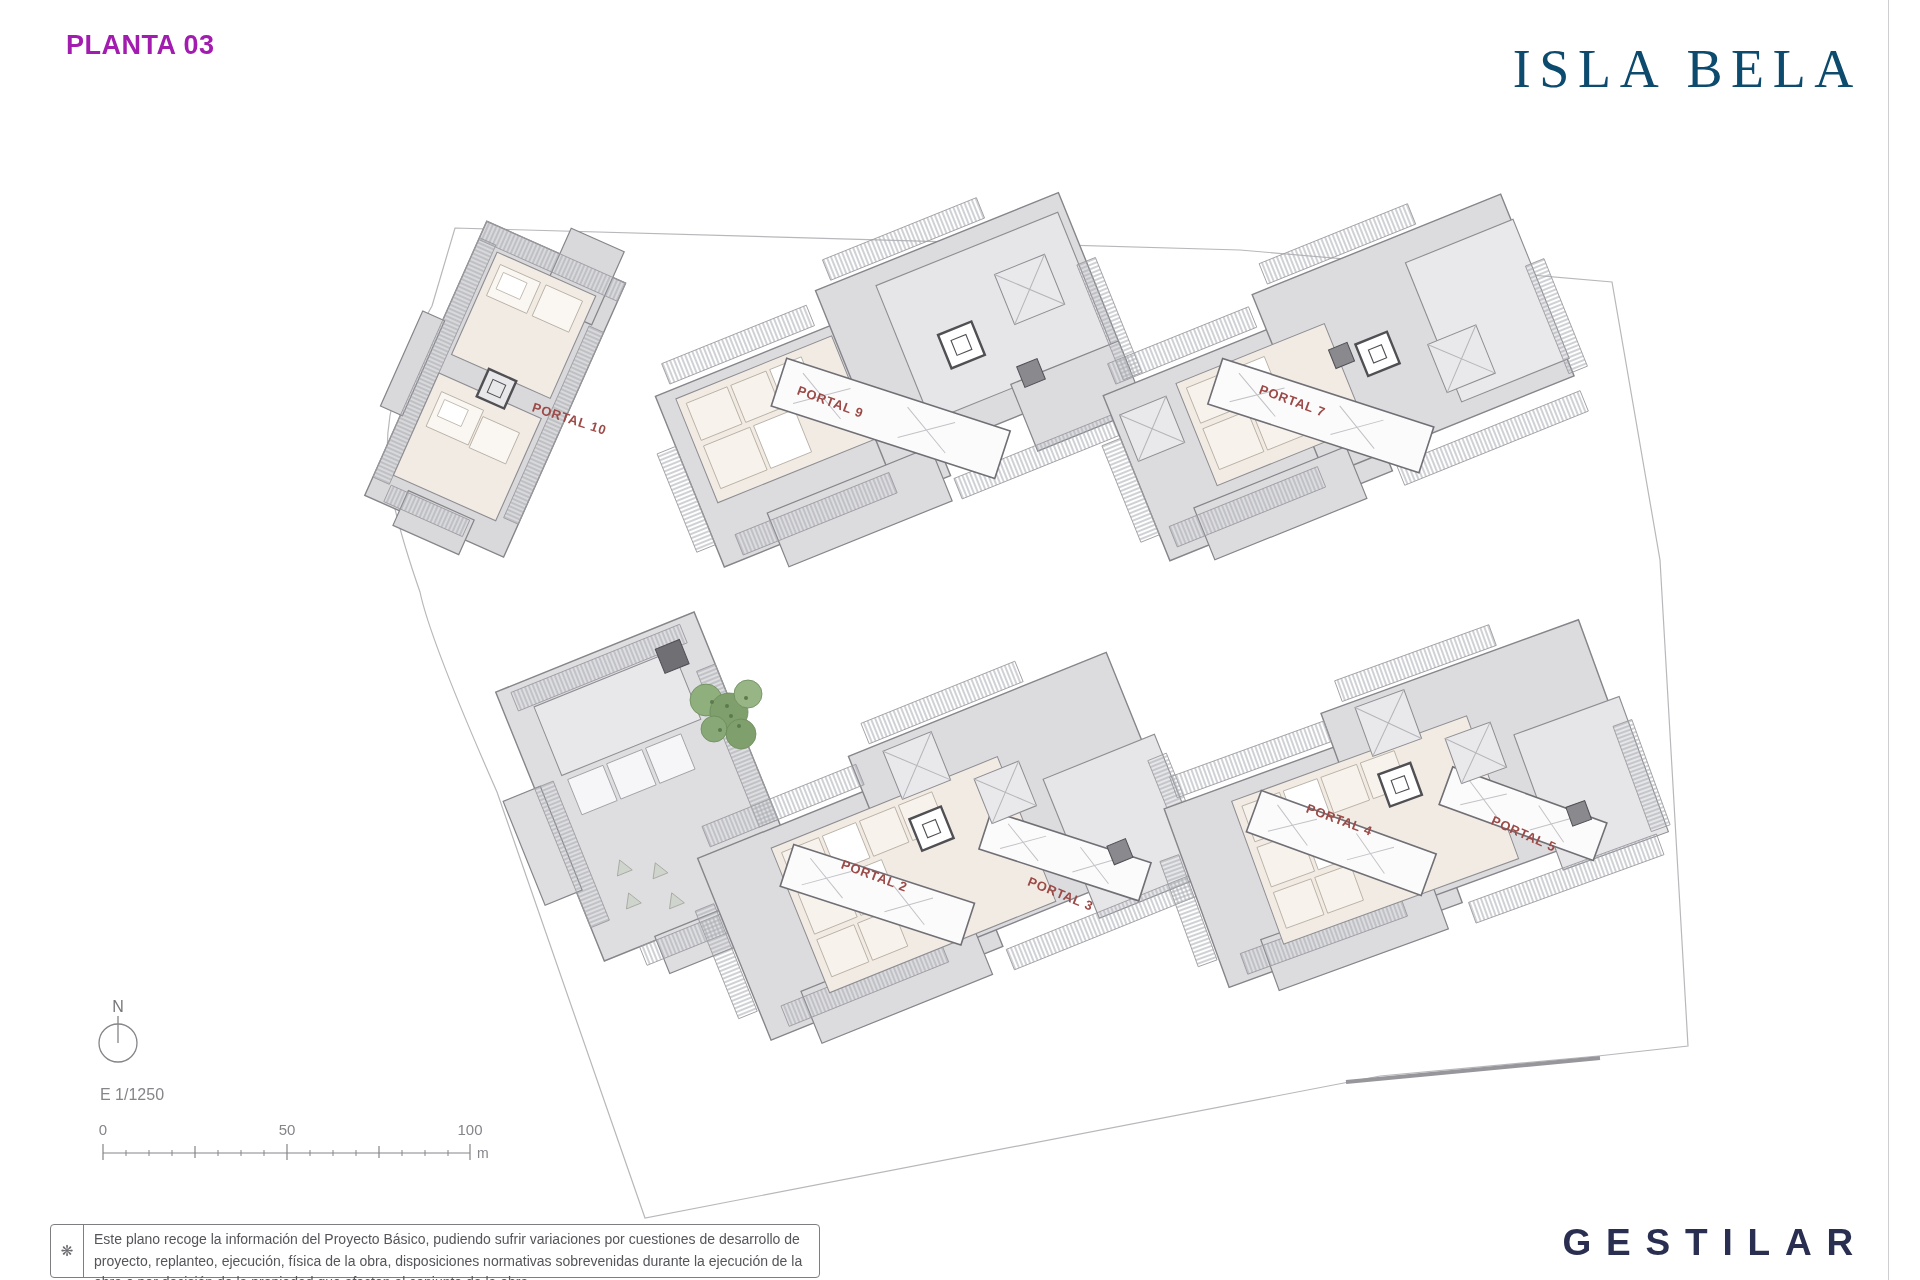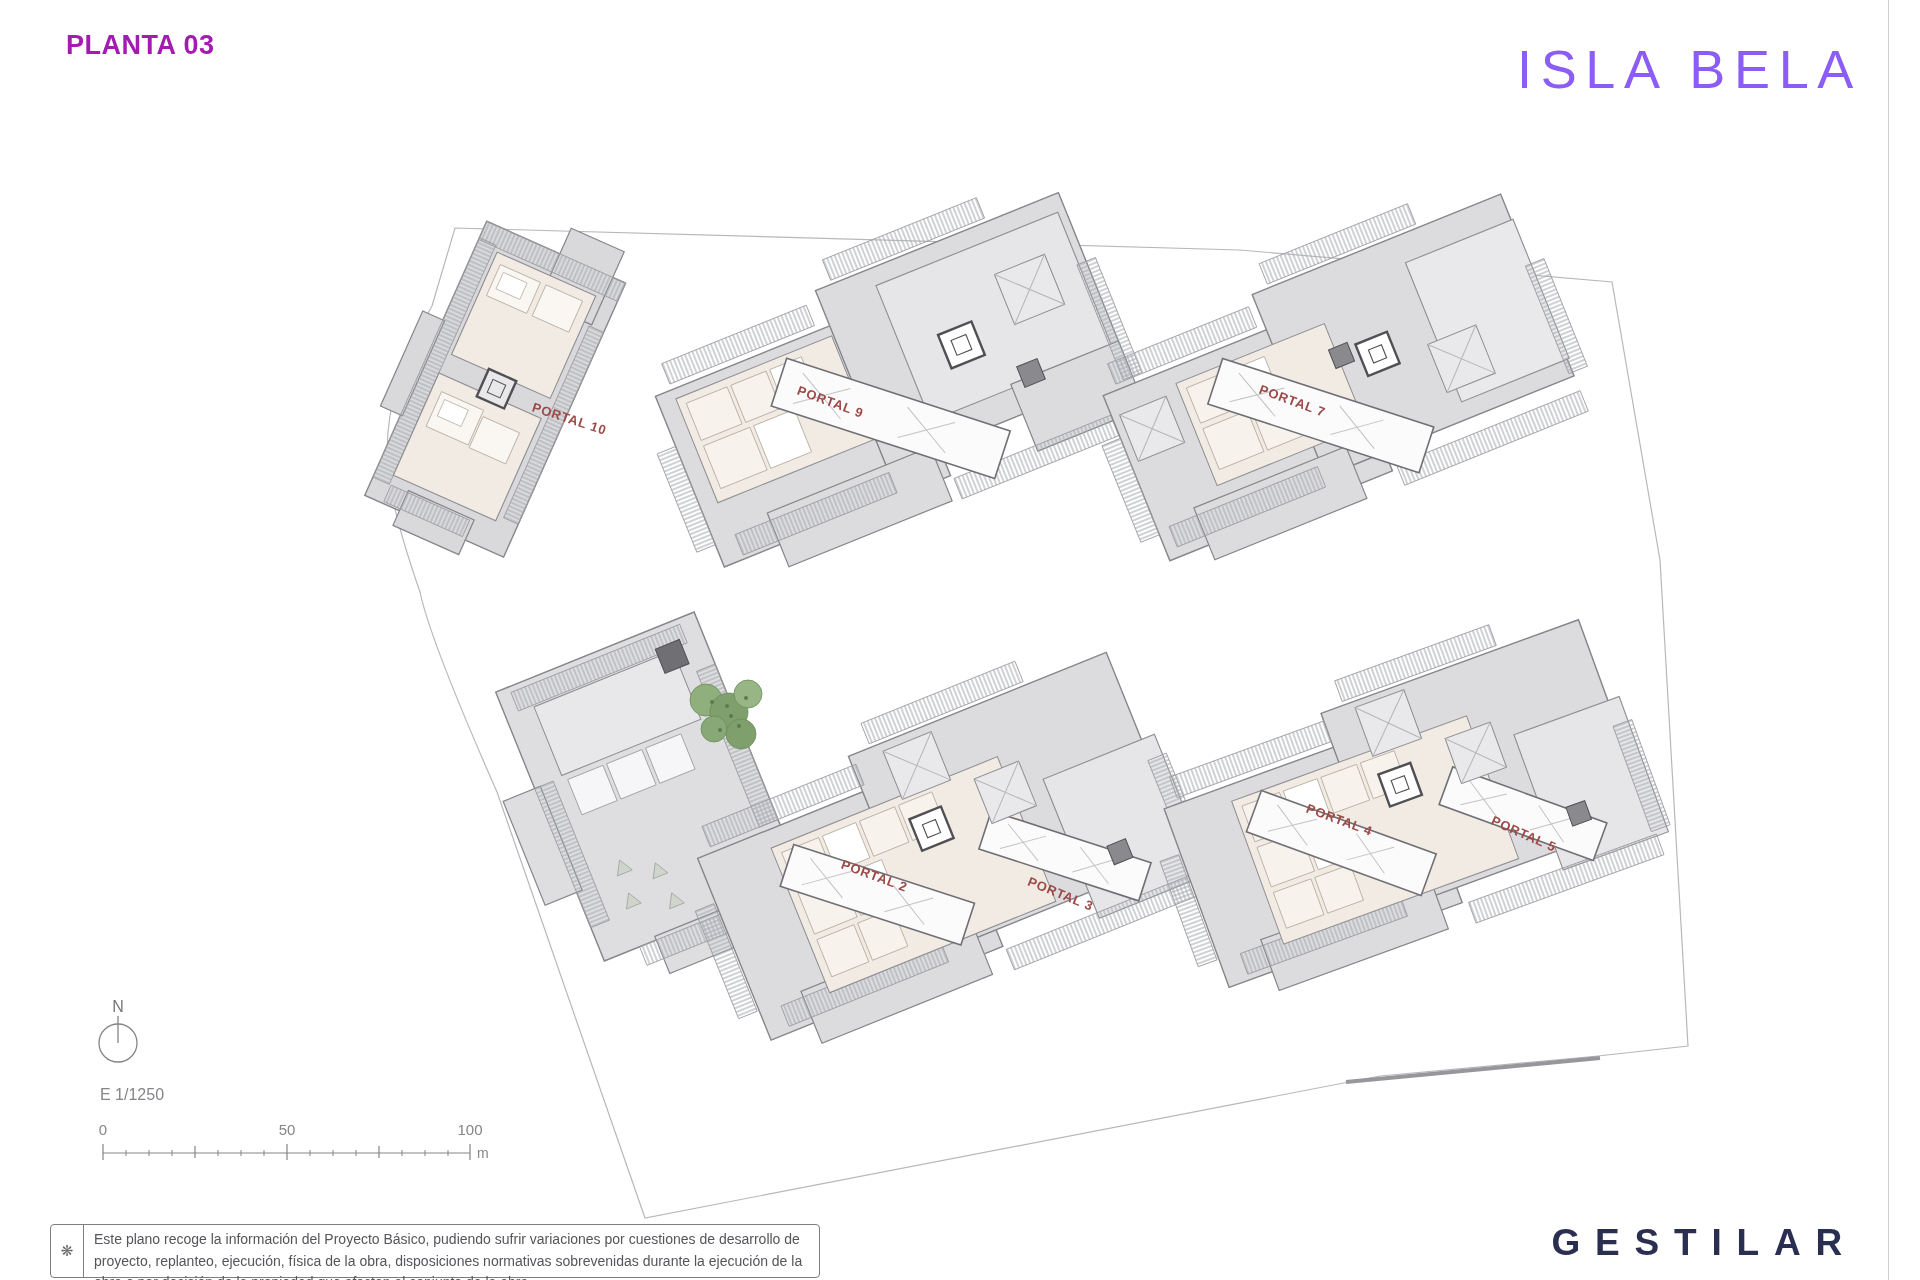--- a/index.html
+++ b/index.html
@@ -5,33 +5,33 @@
   html,body{margin:0;padding:0;background:#ffffff;}
   body{width:1920px;height:1280px;position:relative;overflow:hidden;
        font-family:"Liberation Sans",sans-serif;color:#262c4e;}
 
   .sheet-border-right{position:absolute;left:1888px;top:0;width:1px;height:1280px;background:#cfcfd2;}
 
   .sheet-title{position:absolute;left:66px;top:30px;font-size:27px;font-weight:bold;
                letter-spacing:.5px;color:#a21caf;}
 
   .brand-logo{position:absolute;right:58px;top:38px;width:560px;text-align:right;
-              font-size:54px;font-weight:300;letter-spacing:.16em;color:#8b5cf6;}
+              font-size:54px;font-weight:300;letter-spacing:.16em;color:#0c4a6e;font-family:Liberation Serif, serif;}
 
   .plan-svg{position:absolute;left:0;top:0;}
 
   .disclaimer-box{position:absolute;left:50px;top:1224px;width:770px;height:54px;
                   border:1.5px solid #7d7d82;border-radius:4px;display:flex;align-items:stretch;
                   background:#fff;box-sizing:border-box;}
   .disclaimer-icon-cell{width:32px;border-right:1.5px solid #7d7d82;border-radius:3px 0 0 3px;
                         display:flex;align-items:center;justify-content:center;
                         font-size:15px;color:#6a6a6f;}
   .disclaimer-text{flex:1;padding:4px 10px;font-size:14px;line-height:1.55;color:#55555a;}
 
-  .developer-logo{position:absolute;right:63px;top:1222px;width:700px;text-align:right;
+  .developer-logo{position:absolute;right:52px;top:1222px;width:700px;text-align:right;
                   font-size:37px;font-weight:bold;letter-spacing:.40em;color:#2a2f52;}
 </style>
 </head>
 <body>
 
 <svg class="plan-svg" width="1920" height="1280" viewBox="0 0 1920 1280">
   <defs>
     <pattern id="hatchV" width="4" height="4" patternUnits="userSpaceOnUse">
       <path d="M1,0 L1,4" stroke="#a7abb1" stroke-width="1.1"></path>
     </pattern>

